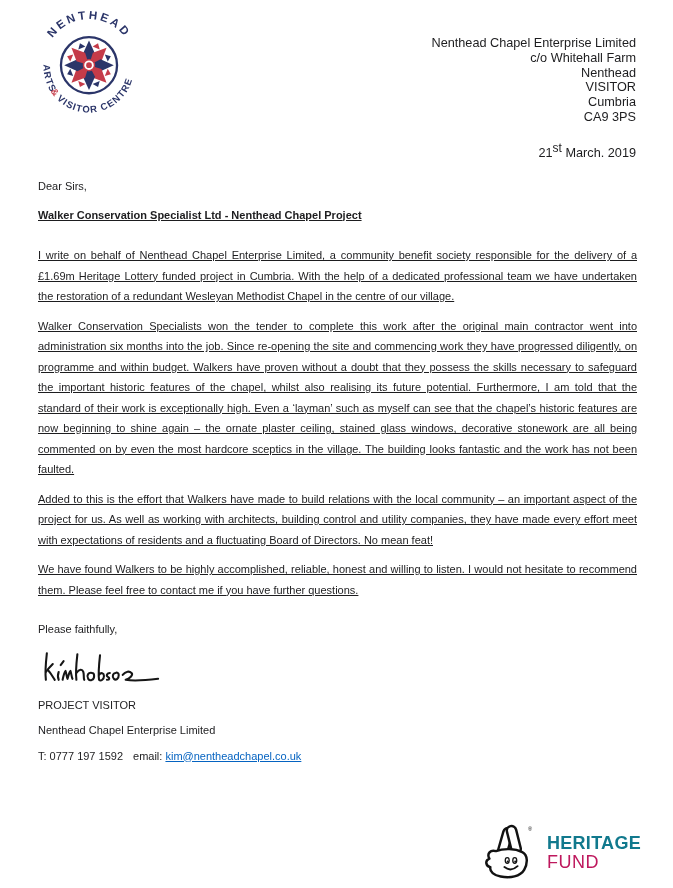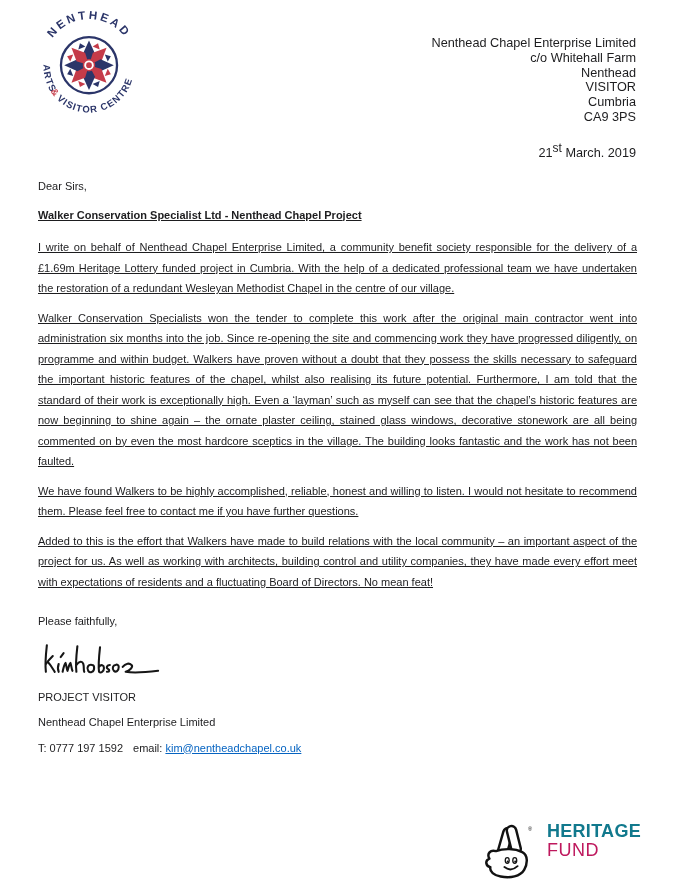--- a/index.html
+++ b/index.html
@@ -21,33 +21,33 @@
   .ring{fill:none; stroke:var(--navy); stroke-width:2.1;}
   
   .sender{position:absolute; right:37px; top:36px; text-align:right;
           font-size:12.7px; line-height:14.8px;}
   .date-line{position:absolute; right:37px; top:141px; font-size:12.7px;}
   .date-line sup{font-size:12px;}
   
   .body{position:absolute; left:38px; top:176px; width:599px;
         font-size:11px; line-height:20.5px;}
   .salutation{margin:0 0 8px 0;}
-  .subject{margin:0 0 12px 0; font-weight:bold; text-decoration:underline;}
+  .subject{margin:0 0 20px 0; font-weight:bold; text-decoration:underline;}
   .body p.para{margin:0 0 9px 0; text-align:justify;text-decoration:underline;}
   .closing{margin:19px 0 0 0;}
   .signature{display:block; margin:6px 0 0 0;}
   .sig-stroke{fill:none; stroke:#161616; stroke-width:2.1; stroke-linecap:round; stroke-linejoin:round;}
   .signer-title{margin:5px 0 0 0;}
   .signer-org{margin:5px 0 0 0;}
   .contact{margin:5px 0 0 0;}
   .contact .email-link{color:var(--link_blue); }
   .contact .gap{display:inline-block; width:10px;}
   
   .heritage-logo{position:absolute; right:32px; bottom:4px;
-                 display:flex; align-items:flex-start; gap:5px;}
+                 display:flex; align-items:center; gap:5px;}
   .hand-part{fill:#fff; stroke:#121212; stroke-width:2.6; stroke-linejoin:round;}
   .hf-text{display:flex; flex-direction:column; justify-content:center;}
   .hf-line1{font-size:18px; font-weight:700; letter-spacing:0.3px;
             color:var(--heritage_teal); line-height:19px;}
   .hf-line2{font-size:18px; font-weight:400; color:#be185d; line-height:19px; letter-spacing:0.5px;}
 </style>
 </head>
 <body>
 
 <div class="page">
@@ -109,22 +109,22 @@
   </div>
 
   <div class="date-line"><span>21</span><sup>st</sup> <span>March. 2019</span></div>
 
   <div class="body">
     <p class="salutation">Dear Sirs,</p>
     <p class="subject">Walker Conservation Specialist Ltd - Nenthead Chapel Project</p>
 
     <p class="para">I write on behalf of Nenthead Chapel Enterprise Limited, a community benefit society responsible for the delivery of a £1.69m Heritage Lottery funded project in Cumbria. With the help of a dedicated professional team we have undertaken the restoration of a redundant Wesleyan Methodist Chapel in the centre of our village.</p>
     <p class="para">Walker Conservation Specialists won the tender to complete this work after the original main contractor went into administration six months into the job. Since re-opening the site and commencing work they have progressed diligently, on programme and within budget. Walkers have proven without a doubt that they possess the skills necessary to safeguard the important historic features of the chapel, whilst also realising its future potential. Furthermore, I am told that the standard of their work is exceptionally high. Even a ‘layman’ such as myself can see that the chapel’s historic features are now beginning to shine again – the ornate plaster ceiling, stained glass windows, decorative stonework are all being commented on by even the most hardcore sceptics in the village. The building looks fantastic and the work has not been faulted.</p>
+    <p class="para">Added to this is the effort that Walkers have made to build relations with the local community – an important aspect of the project for us. As well as working with architects, building control and utility companies, they have made every effort meet with expectations of residents and a fluctuating Board of Directors.  No mean feat!</p>
     <p class="para">We have found Walkers to be highly accomplished, reliable, honest and willing to listen.  I would not hesitate to recommend them.  Please feel free to contact me if you have further questions.</p>
-    <p class="para">Added to this is the effort that Walkers have made to build relations with the local community – an important aspect of the project for us. As well as working with architects, building control and utility companies, they have made every effort meet with expectations of residents and a fluctuating Board of Directors.  No mean feat!</p>
 
     <p class="closing">Please faithfully,</p>
 
     <svg class="signature" width="128" height="44" viewBox="0 0 130 44" xmlns="http://www.w3.org/2000/svg">
       <path class="sig-stroke" d="M9,7 C8,16 7,26 8,34"></path>
       <path class="sig-stroke" d="M8,26 C11,22 13,20 15,18"></path>
       <path class="sig-stroke" d="M10,24 C13,27 15,31 17,34"></path>
       <path class="sig-stroke" d="M21,26 C20,29 20,32 21,34"></path>
       <path class="sig-stroke" d="M23,19 L26,15"></path>
       <path class="sig-stroke" d="M25,34 C26,29 27,26 28,25 C29,28 29,31 30,33 C31,29 32,26 33,25 C34,28 34,31 35,33"></path>

